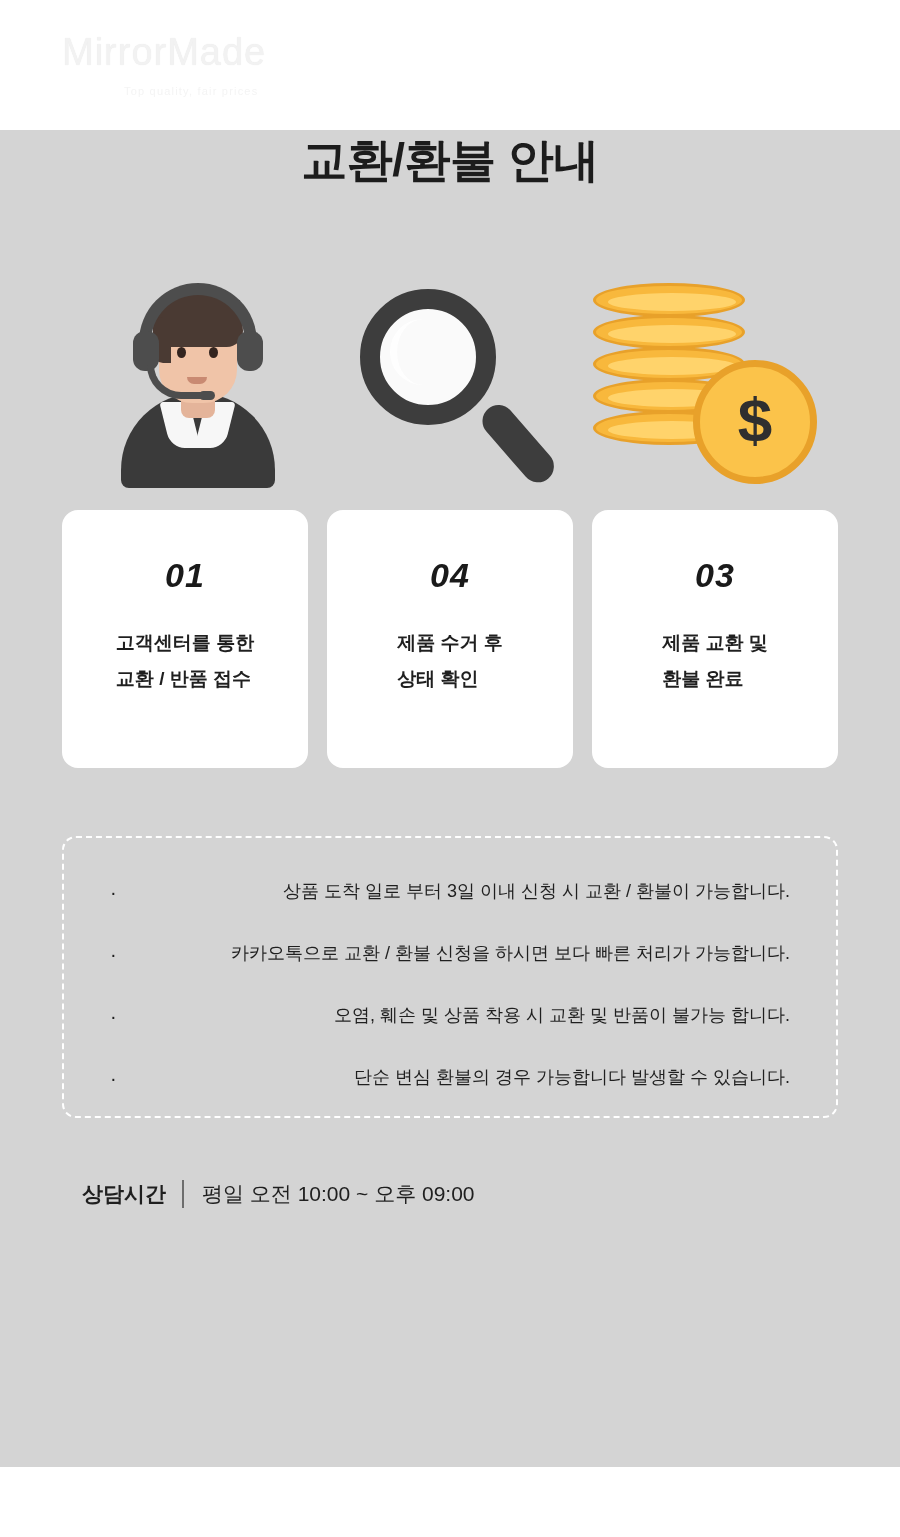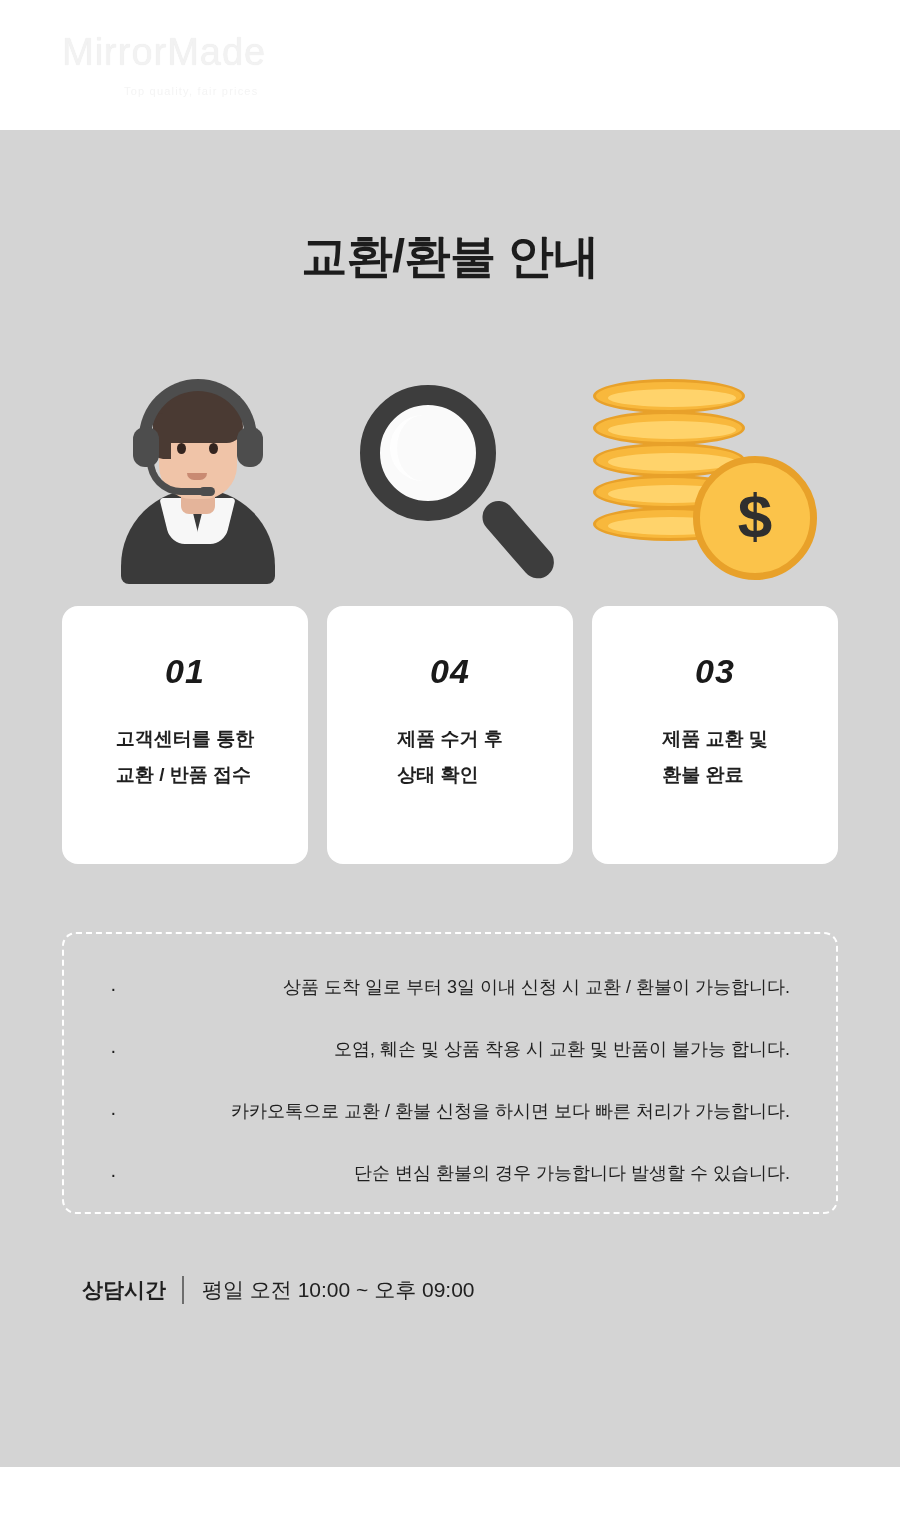--- a/index.html
+++ b/index.html
@@ -47,21 +47,20 @@
   .body {
     position: relative;
     background: #d4d4d4;
     height: 1337px;
     padding: 0 62px;
   }
   .body-bottom-pad { height: 70px; background: #ffffff; }
 
   .title {
     text-align: center;
-    padding-top: 96px;
     font-size: 46px;
     font-weight: 700;
     color: #1c1c1c;
     letter-spacing: -0.5px;
   }
 
   
   .icons {
     display: flex;
     justify-content: space-between;
@@ -352,22 +351,22 @@
         <div class="lines">
           <div>제품 교환 및</div>
           <div>환불 완료</div>
         </div>
       </div>
 
     </div>
 
     <ul class="notice">
       <li>상품 도착 일로 부터 3일 이내 신청 시 교환 / 환불이 가능합니다.</li>
+      <li>카카오톡으로 교환 / 환불 신청을 하시면 보다 빠른 처리가 가능합니다.</li>
       <li>오염, 훼손 및 상품 착용 시 교환 및 반품이 불가능 합니다.</li>
-      <li>카카오톡으로 교환 / 환불 신청을 하시면 보다 빠른 처리가 가능합니다.</li>
       <li>단순 변심 환불의 경우 가능합니다 발생할 수 있습니다.</li>
     </ul>
 
     <div class="hours">
       <div class="hour-row">
         <div class="hour-label">상담시간</div>
         <div class="hour-value">평일 오전 10:00 ~ 오후 09:00</div>
       </div>
     </div>
 

